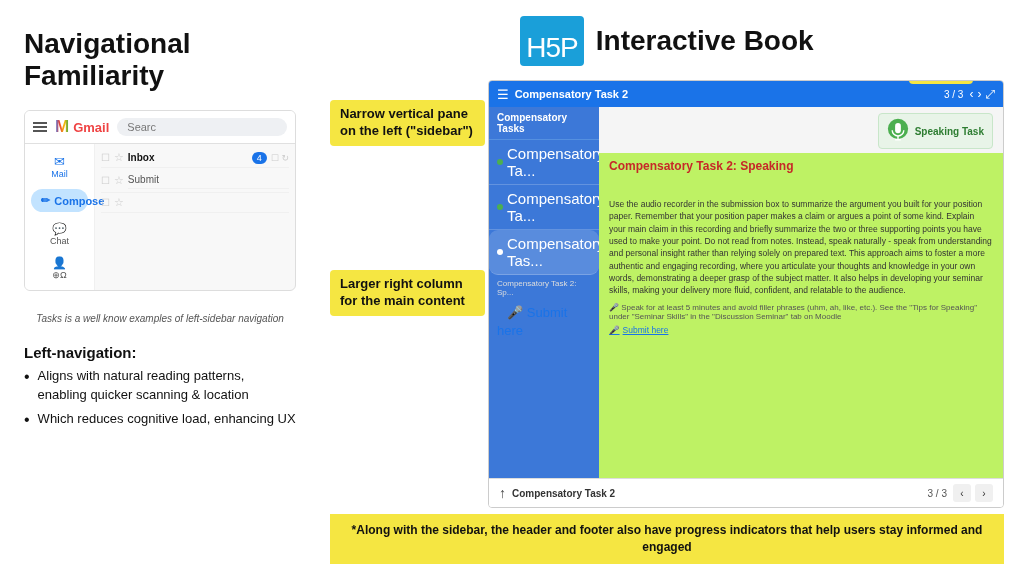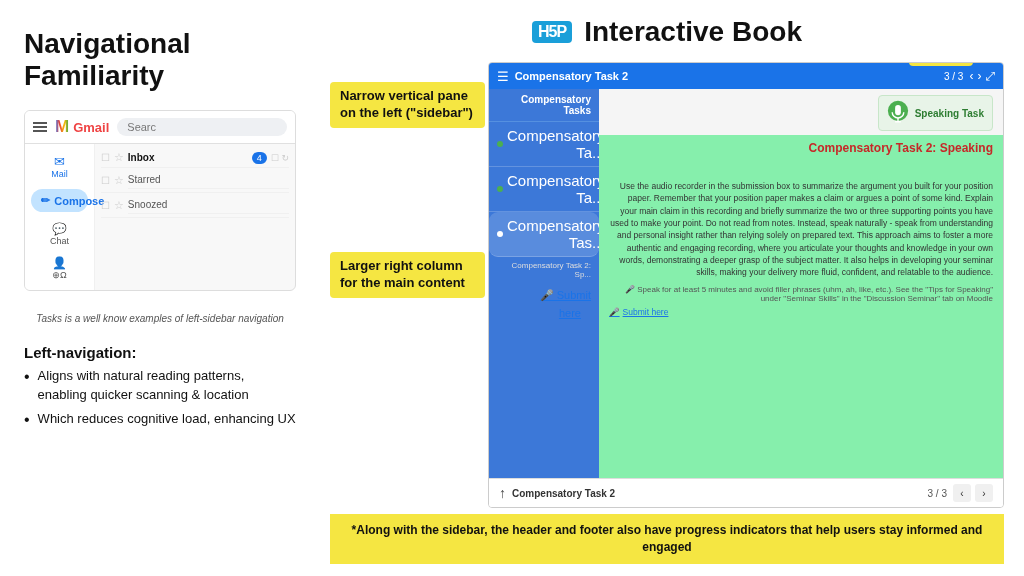--- a/index.html
+++ b/index.html
@@ -261,21 +261,20 @@
       font-size: 12px;
       display: flex;
       gap: 4px;
       align-items: center;
     }
 
     .h5p-content-wrapper {
       display: flex;
       flex: 1;
       overflow: hidden;
-      text-align: right;
     }
 
     .h5p-sidebar {
       width: 110px;
       min-width: 110px;
       background: #3c78d8;
       display: flex;
       flex-direction: column;
     }
 
@@ -305,21 +304,21 @@
     .h5p-sidebar-dot {
       width: 6px; height: 6px;
       border-radius: 50%;
       background: #fff;
       flex-shrink: 0;
     }
     .h5p-sidebar-dot.green { background: #4caf50; }
 
     .h5p-main-content {
       flex: 1;
-      background: #86efac;
+      background: #bef264;
       display: flex;
       flex-direction: column;
       overflow: hidden;
     }
 
     .h5p-task-header {
       display: flex;
       align-items: center;
       justify-content: space-between;
       padding: 6px 10px 4px;
@@ -374,23 +373,22 @@
       font-size: 8.5px;
       color: #1a73e8;
       text-decoration: underline;
       display: flex;
       align-items: center;
       gap: 3px;
       cursor: pointer;
     }
 
     .submit-small {
-      font-size: 11px;
+      font-size: 13px;
       color: #1a73e8;
-      text-decoration: underline;
       cursor: pointer;
       padding: 2px 10px;
     }
 
     .h5p-footer-bar {
       background: #fff;
       border-top: 1px solid #ddd;
       display: flex;
       align-items: center;
       padding: 5px 10px;
@@ -437,23 +435,24 @@
     
     .h5p-logo-box {
       background: #1a9fd9;
       border-radius: 4px;
       padding: 2px 6px;
       display: inline-flex;
       align-items: center;
     }
     .h5p-logo-box span {
       color: #fff;
-      font-size: 16px;
-      font-weight: 700;
+      font-size: 28px;
+      font-weight: 400;
       letter-spacing: -1px;
+      margin-top: 14px;
     }
 
     .top-up-arrow {
       color: #444;
       font-size: 14px;
     }
   </style>
 </head>
 <body>
 
@@ -496,26 +495,25 @@
         <div class="gmail-inbox-row">
           <span class="check-icon">☐</span>
           <span class="star-icon">☆</span>
           <span class="inbox-label">Inbox</span>
           <span class="inbox-badge">4</span>
           <span style="font-size:9px;color:#ccc;">☐ ↻</span>
         </div>
         <div class="gmail-inbox-row">
           <span class="check-icon">☐</span>
           <span class="star-icon">☆</span>
-          <span class="gmail-row-label">Starred</span>
+          <span class="gmail-row-label">Submit</span>
         </div>
         <div class="gmail-inbox-row">
           <span class="check-icon">☐</span>
           <span class="star-icon">☆</span>
-          <span class="gmail-row-label">Snoozed</span>
         </div>
       </div>
     </div>
   </div>
   <div class="gmail-caption">Tasks is a well know examples of left-sidebar navigation</div>
 
   <div class="left-nav-section">
     <div class="left-nav-title">Left-navigation:</div>
     <ul class="bullet-list">
       <li>

